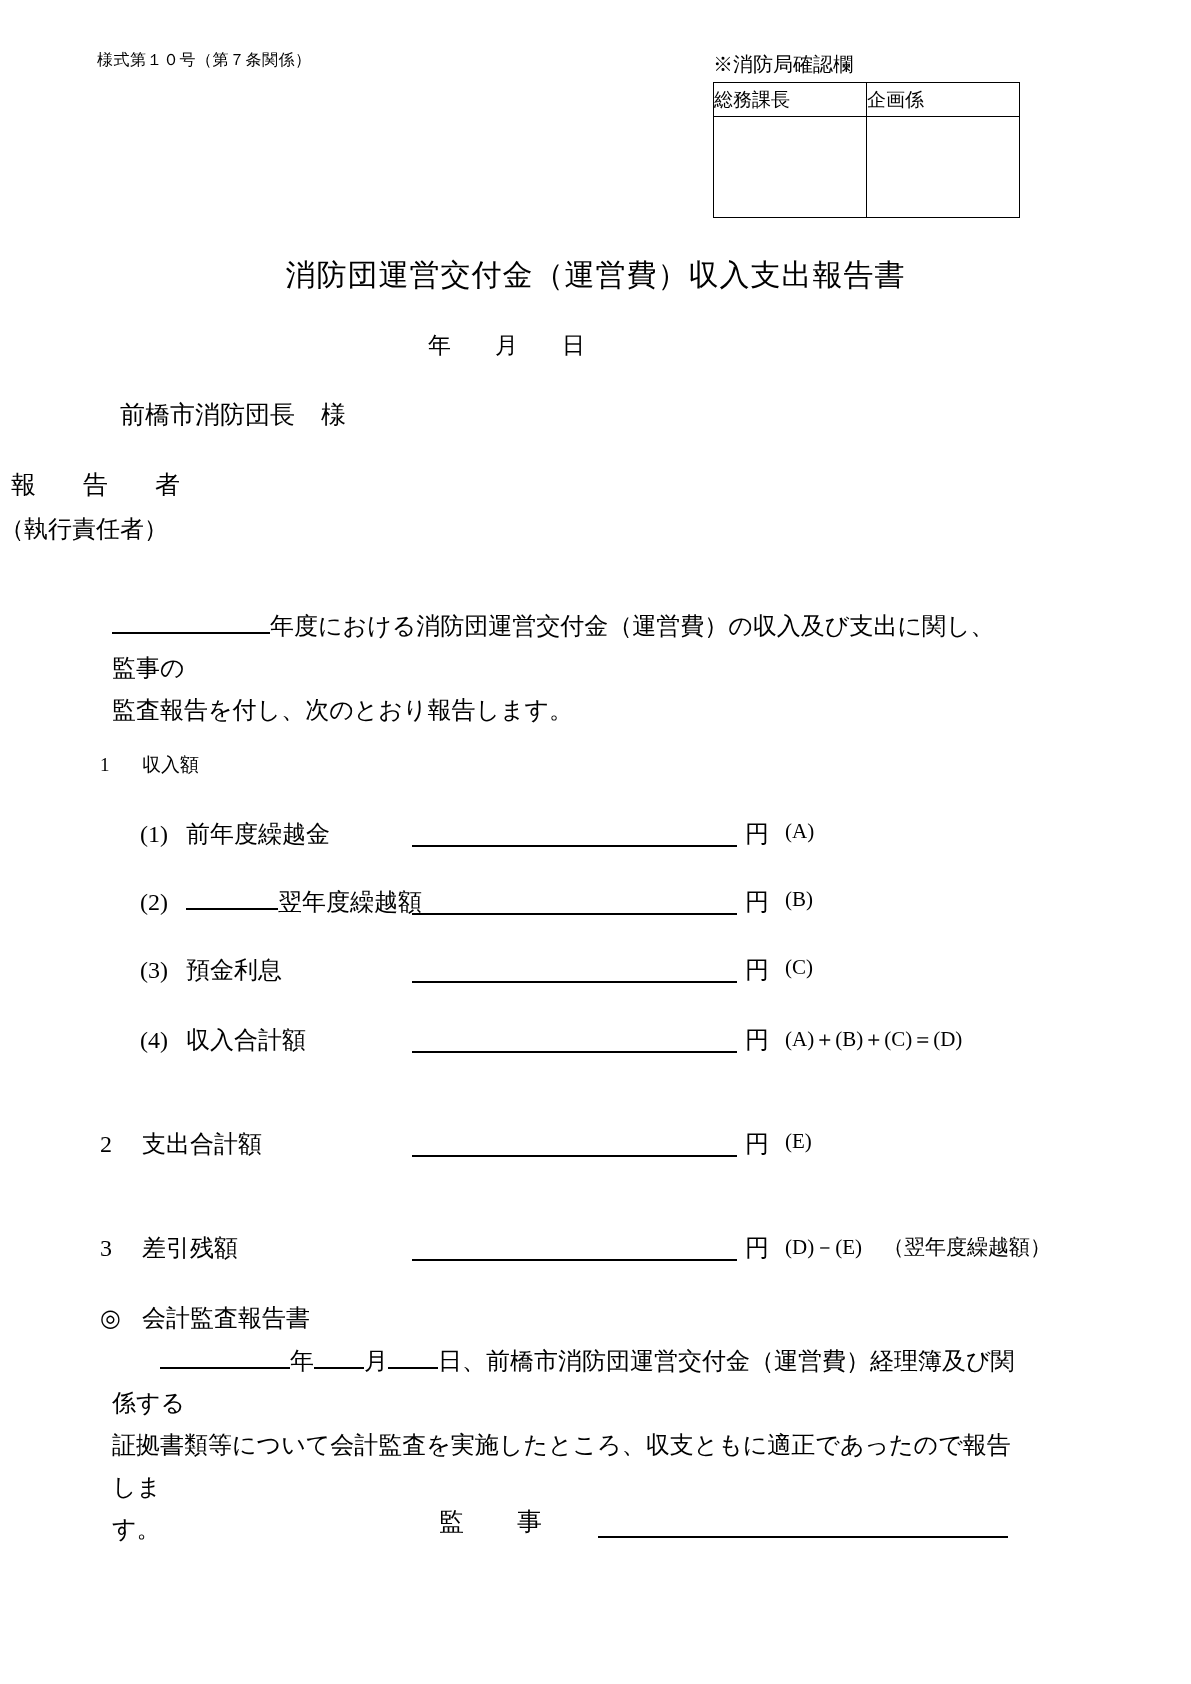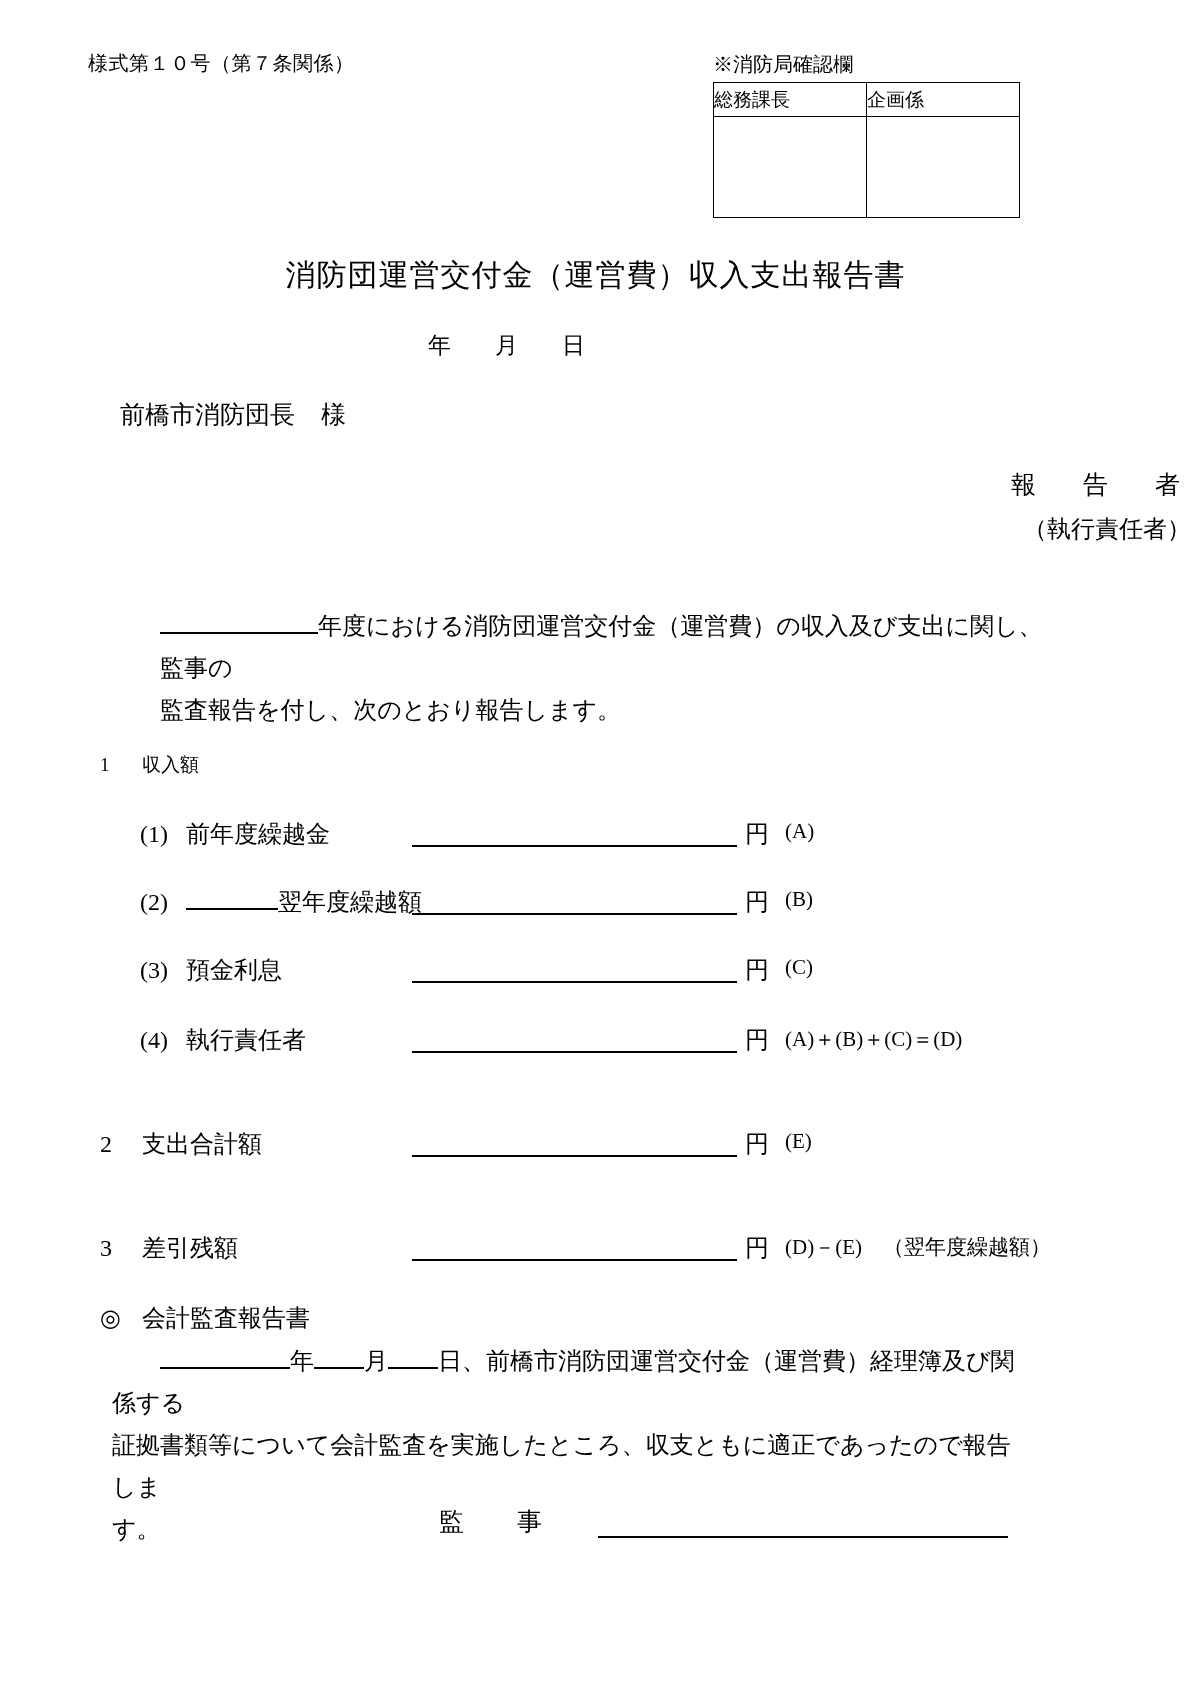--- a/index.html
+++ b/index.html
@@ -16,23 +16,23 @@
     width: 1191px;
     height: 1684px;
     background: #ffffff;
     overflow: hidden;
     box-sizing: border-box;
   }
 
   
   .form-no {
     position: absolute;
-    left: 88px;
+    left: 97px;
     top: 50px;
-    font-size: 20px;
+    font-size: 16px;
     letter-spacing: 0.5px;
     white-space: nowrap;
     font-family: Liberation Mono, monospace;
   }
   .confirm-label {
     position: absolute;
     left: 713px;
     top: 51px;
     font-size: 20px;
     white-space: nowrap;
@@ -87,21 +87,21 @@
     white-space: nowrap;
   }
   .addressee .sama { margin-left: 26px; }
 
   
   .reporter {
     position: absolute;
     left: 0;
     top: 468px;
     width: 1191px;
-    text-align: right;
+    text-align: left;
   }
   .reporter .r1 {
     font-size: 25px;
     letter-spacing: 11px;
     padding-left: 11px;
     white-space: nowrap;
   }
   .reporter .r2 {
     font-size: 24px;
     margin-top: 12px;
@@ -109,21 +109,20 @@
   }
 
   
   .intro {
     position: absolute;
     left: 112px;
     top: 605px;
     width: 905px;
     font-size: 24px;
     line-height: 42px;
-    margin-left: 48px;
   }
   .intro .blank-year {
     display: inline-block;
     width: 158px;
     border-bottom: 2px solid #000000;
     vertical-align: baseline;
   }
   .intro .l1 { text-indent: 0; }
   .intro .l2 { }
 
@@ -278,21 +277,21 @@
   </div>
 
   <div class="money-row" style="left:140px; top:954px; width:880px;">
     <span class="label"><span class="idx">(3)</span><span>預金利息</span></span>
     <span class="amount-line" style="left:272px; width:325px;"></span>
     <span class="yen" style="left:605px;">円</span>
     <span class="ref" style="left:645px;">(C)</span>
   </div>
 
   <div class="money-row" style="left:140px; top:1024px; width:880px;">
-    <span class="label"><span class="idx">(4)</span><span>執行責任者</span></span>
+    <span class="label"><span class="idx">(4)</span><span>収入合計額</span></span>
     <span class="amount-line" style="left:272px; width:325px;"></span>
     <span class="yen" style="left:605px;">円</span>
     <span class="ref" style="left:645px;">(A)＋(B)＋(C)＝(D)</span>
   </div>
 
   <div class="money-row" style="left:100px; top:1128px; width:920px;">
     <span class="label"><span class="numidx">2</span><span>支出合計額</span></span>
     <span class="amount-line" style="left:312px; width:325px;"></span>
     <span class="yen" style="left:645px;">円</span>
     <span class="ref" style="left:685px;">(E)</span>

